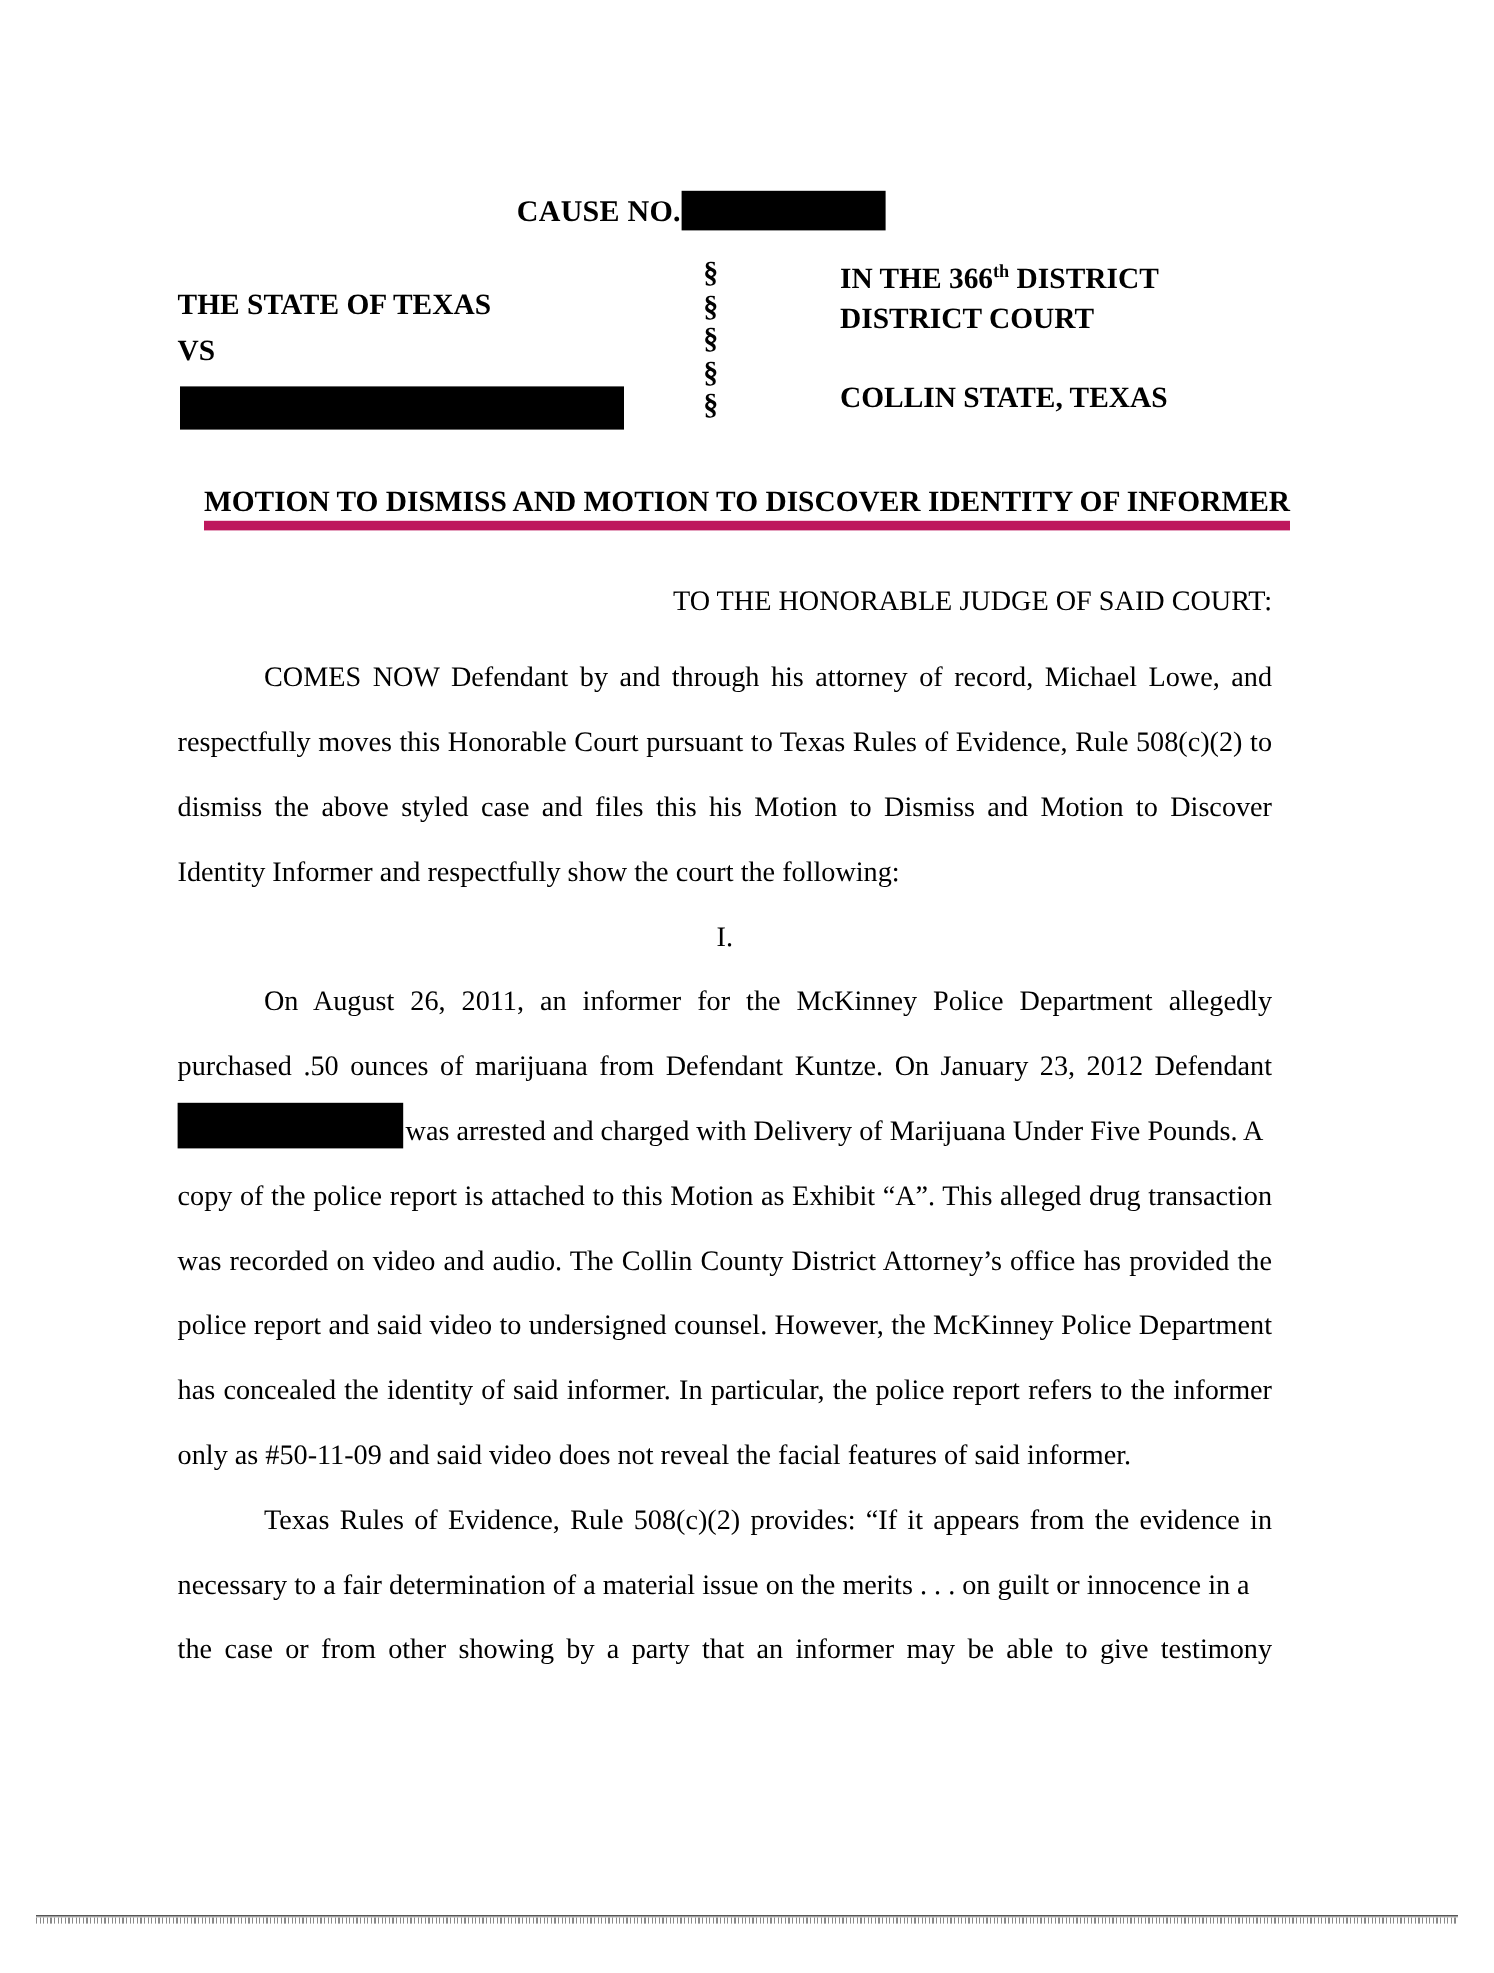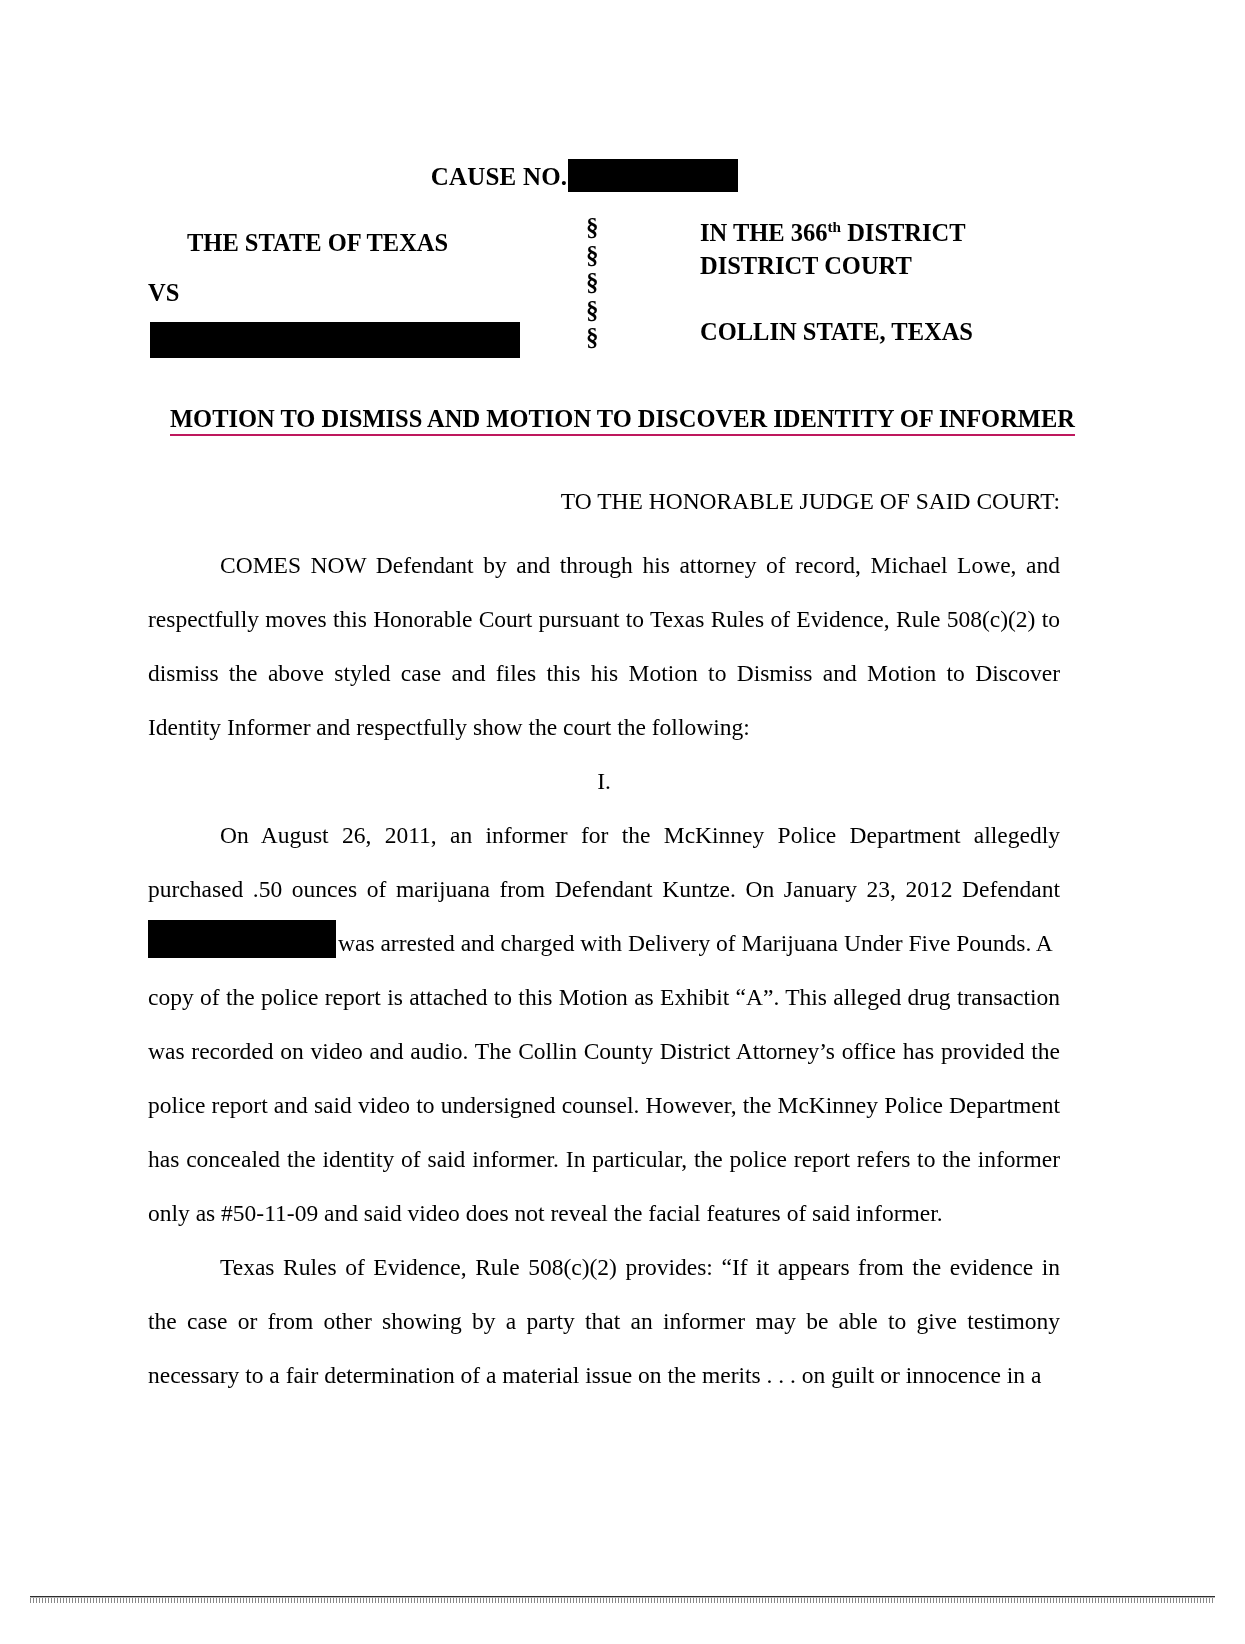--- a/index.html
+++ b/index.html
@@ -61,21 +61,21 @@
   }
   .caption-left {
     position: absolute;
     left: 148px;
     top: 0;
     width: 420px;
     font-weight: bold;
     font-size: 24.5px;
     line-height: 50px;
   }
-  .caption-left .row-state { position: absolute; top: 0px; left: 0; margin-left: 39px; }
+  .caption-left .row-state { position: absolute; top: 12px; left: 0; }
   .caption-left .row-vs    { position: absolute; top: 50px; left: 0; }
   .defendant-redaction {
     position: absolute;
     top: 104px;
     left: 2px;
     width: 370px;
     height: 36px;
   }
 
   .caption-sections {
@@ -105,21 +105,21 @@
   .doc-title {
     position: absolute;
     top: 405px;
     left: 0;
     width: 1245px;
     text-align: center;
     font-weight: bold;
     font-size: 24.5px;
   }
   .doc-title span {
-    border-bottom: 2px solid #be185d;
+    border-bottom: 8px solid #be185d;
     padding-bottom: 1px;
     display: inline-block;
   }
 
   
   .body-area {
     position: absolute;
     top: 474px;
     left: 148px;
     width: 912px;
@@ -242,22 +242,22 @@
       <span class="ln loose"><span class="inline-redaction"></span><span>was arrested and charged with Delivery of Marijuana Under Five Pounds. A</span></span>
       <span class="ln">copy of the police report is attached to this Motion as Exhibit “A”. This alleged drug transaction</span>
       <span class="ln">was recorded on video and audio.  The Collin County District Attorney’s office has provided the</span>
       <span class="ln">police report and said video to undersigned counsel.  However, the McKinney Police Department</span>
       <span class="ln">has concealed the identity of said informer. In particular, the police report refers to the informer</span>
       <span class="ln last">only as #50-11-09 and said video does not reveal the facial features of said informer.</span>
     </div>
 
     <div class="para-lines">
       <span class="ln first">Texas Rules of Evidence, Rule 508(c)(2)  provides: “If it appears from the evidence in</span>
+      <span class="ln last">necessary to a fair determination of a material issue on the merits . . . on guilt or innocence in a</span>
       <span class="ln">the case or from other showing by a party that an informer may be able to give testimony</span>
-      <span class="ln last">necessary to a fair determination of a material issue on the merits . . . on guilt or innocence in a</span>
     </div>
 
   </div>
 
   <div class="scan-edge"></div>
   <div class="scan-edge-fuzz"></div>
 
 </div>
 
 </body></html>

